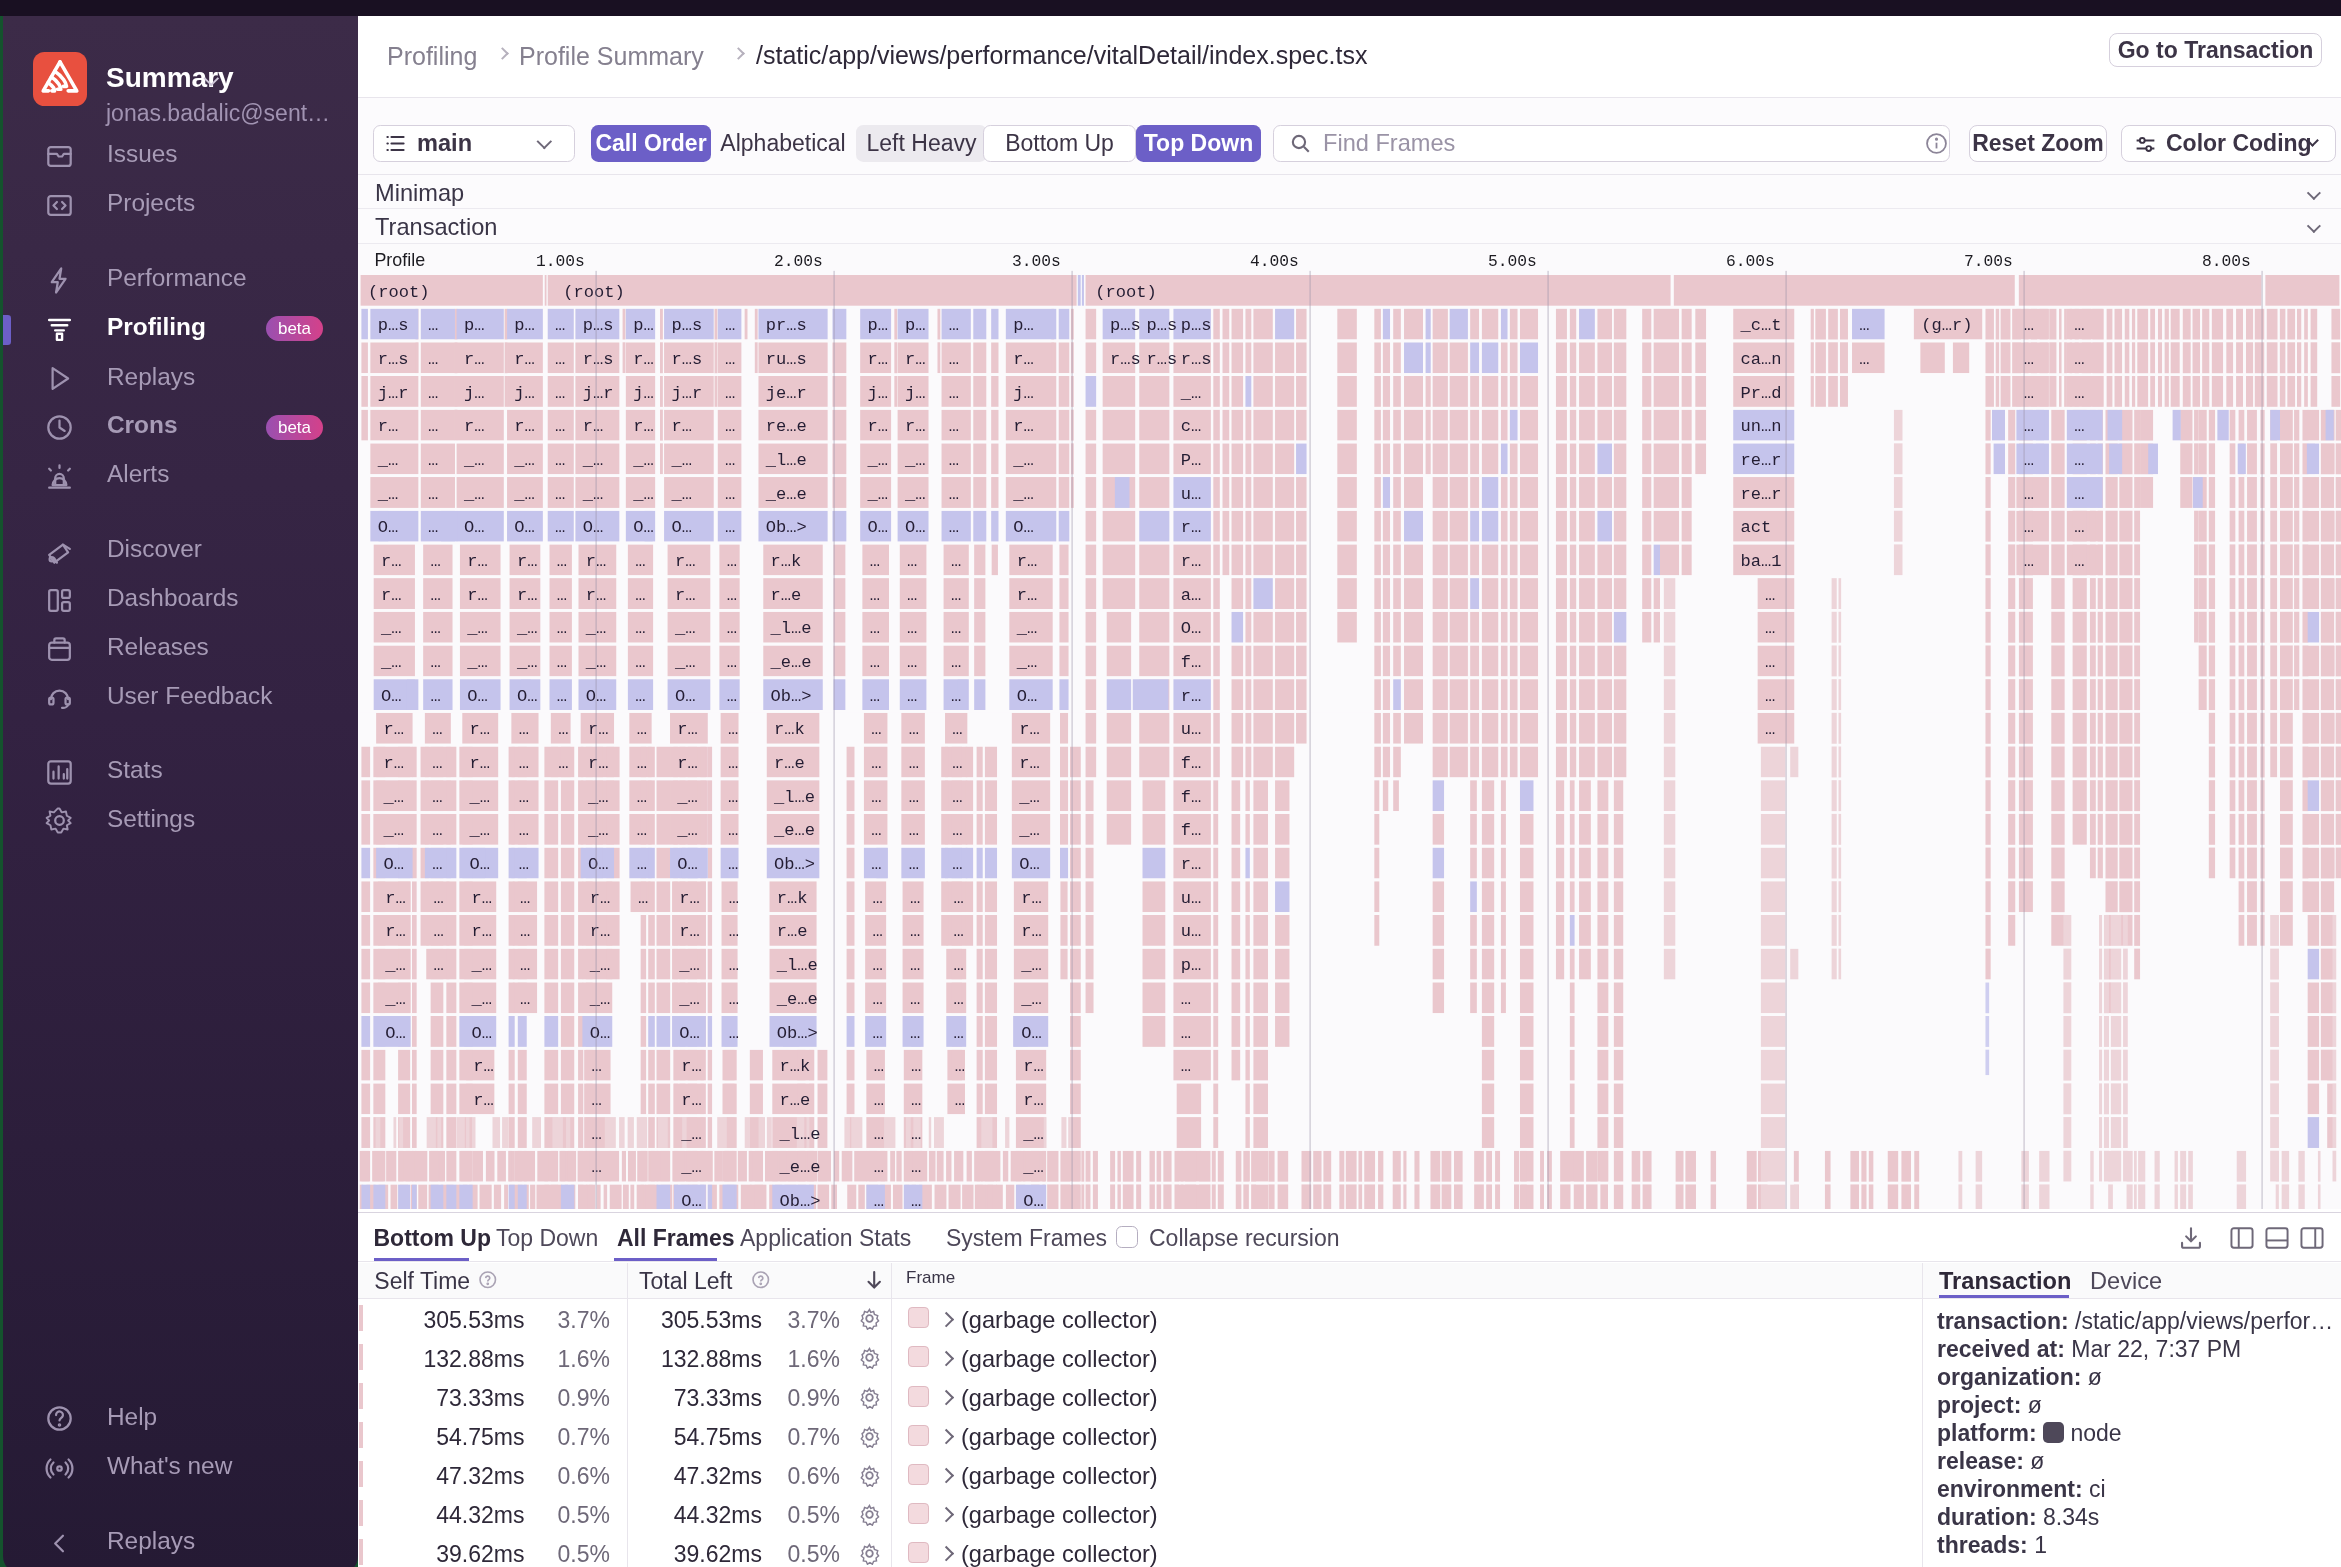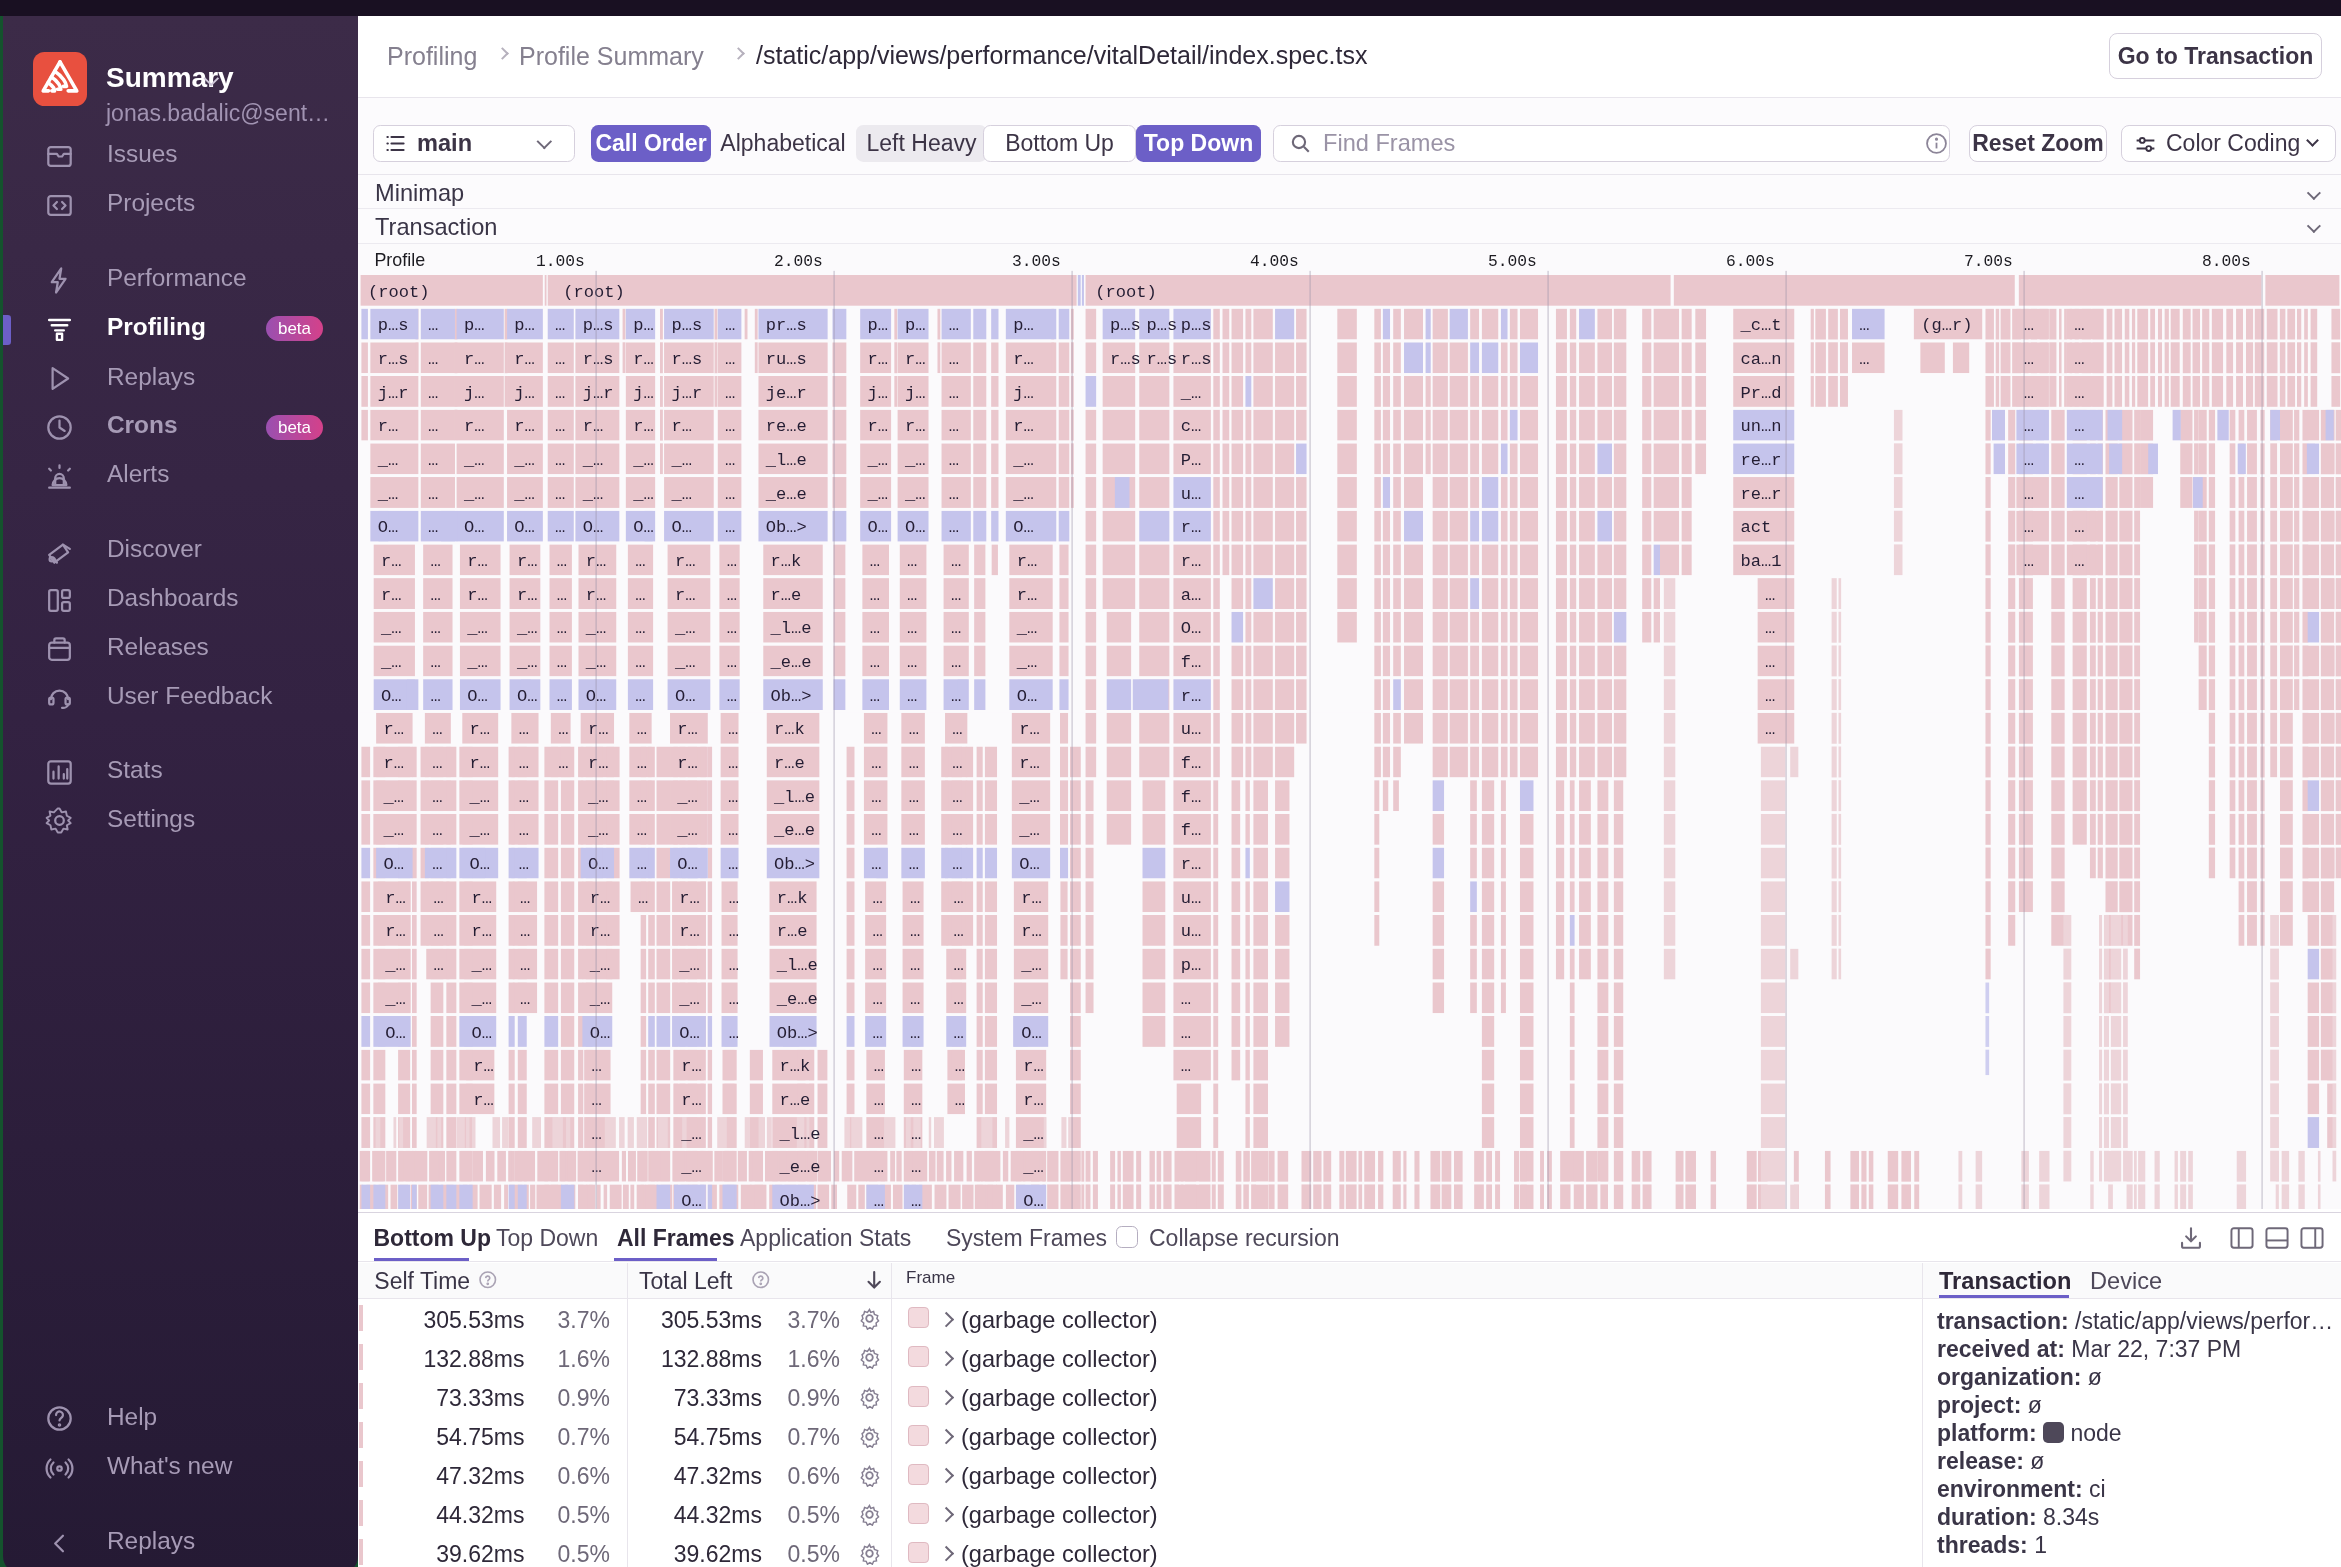--- a/index.html
+++ b/index.html
@@ -10,21 +10,21 @@
 <div class="abs" style="left:0;top:0;width:2342px;height:1567px;background:#14532d;margin-top:16px;">
 
 <div class="abs" style="left:358px;top:0;width:1984px;height:1567px;background:#fcfbfd;">
 
   <div class="abs" style="left:0;top:0;width:1984px;height:82px;background:#fff;border-bottom:1.2px solid #e8e5ec;"></div>
   <div class="abs" style="left:29px;top:26px;font-size:25px;color:#85808f;">Profiling</div>
   <div class="abs" style="left:140px;top:28px;width:9px;height:9px;border-right:2px solid #b6b1bd;border-top:2px solid #b6b1bd;transform:rotate(45deg);margin-top:4.9px;"></div>
   <div class="abs" style="left:161px;top:26px;font-size:25px;color:#85808f;">Profile Summary</div>
   <div class="abs" style="left:376px;top:28px;width:9px;height:9px;border-right:2px solid #b6b1bd;border-top:2px solid #b6b1bd;transform:rotate(45deg);margin-top:4.9px;"></div>
   <div class="abs" style="left:398px;top:25px;font-size:25px;color:#2e2838;">/static/app/views/performance/vitalDetail/index.spec.tsx</div>
-  <div class="btn" style="left:1751px;top:17px;width:213px;height:46px;font-size:23px;white-space:nowrap;">Go to Transaction</div>
+  <div class="btn" style="left:1751px;top:17px;width:213px;height:34px;font-size:23px;white-space:nowrap;">Go to Transaction</div>
 
   <div class="abs" style="left:0;top:82px;width:1984px;height:77px;background:#fcfbfd;border-bottom:1.2px solid #e8e5ec;"></div>
   <div class="abs" style="left:14.6px;top:109px;width:202px;height:37px;border:1.2px solid #d6d0dd;border-radius:7.3px;background:#fff;"></div>
   <svg class="abs" style="left:27px;top:117px" width="21" height="21" viewBox="0 0 26 26">
         <g stroke="#3c3446" stroke-width="2.6" stroke-linecap="round">
           <path d="M8 5h15M8 13h15M8 21h15M3 5h0.5M3 13h0.5M3 21h0.5"></path>
         </g>
       </svg>
   <div class="abs" style="left:59px;top:114px;font-size:23.6px;font-weight:700;color:#3c3446;text-align:center;">main</div>
   <div class="abs" style="left:181px;top:120px;width:10.6px;height:10.6px;border-right:2.4px solid #6e6878;border-bottom:2.4px solid #6e6878;transform:rotate(45deg);"></div>
@@ -54,21 +54,21 @@
       </svg>
   <div class="btn" style="left:1611px;top:109px;width:138px;height:37px;font-size:23px;">Reset Zoom</div>
   <div class="btn" style="left:1763px;top:109px;width:215px;height:37px;font-size:23px;"></div>
   <svg class="abs" style="left:1777px;top:118px" width="21" height="21" viewBox="0 0 26 26">
         <g stroke="#3c3446" stroke-width="2.4" fill="none">
           <path d="M2 8h22M2 18h22"></path>
           <circle cx="9" cy="8" r="3" fill="#fff"></circle>
           <circle cx="17" cy="18" r="3" fill="#fff"></circle>
         </g>
       </svg>
-  <div class="abs" style="left:1808px;top:114px;font-size:23px;font-weight:400;color:#3c3446;">Color Coding</div>
+  <div class="abs" style="left:1808px;top:114px;font-size:23px;font-weight:700;color:#3c3446;">Color Coding</div>
   <div class="abs" style="left:1950px;top:120px;width:9px;height:9px;border-right:2.4px solid #3c3446;border-bottom:2.4px solid #3c3446;transform:rotate(45deg);"></div>
 
   <div class="abs" style="left:0;top:159px;width:1984px;height:34px;border-bottom:0.8px solid #eceaf0;background:#fcfbfd;"></div>
   <div class="abs" style="left:17px;top:164px;font-size:23.6px;color:#3a3547;">Minimap</div>
   <div class="abs" style="left:1951px;top:172px;width:9.8px;height:9.8px;border-right:2px solid #6e6878;border-bottom:2px solid #6e6878;transform:rotate(45deg);"></div>
   <div class="abs" style="left:0;top:194px;width:1984px;height:34px;border-bottom:0.8px solid #eceaf0;background:#fcfbfd;"></div>
   <div class="abs" style="left:17px;top:198px;font-size:23.6px;color:#3a3547;">Transaction</div>
   <div class="abs" style="left:1951px;top:205px;width:9.8px;height:9.8px;border-right:2px solid #6e6878;border-bottom:2px solid #6e6878;transform:rotate(45deg);"></div>
 
   <div class="abs" style="left:0;top:228px;width:1984px;height:965px;overflow:hidden;"><svg width="1984" height="965" viewBox="0 0 2438 1186" font-family="Liberation Mono, monospace" font-size="21">

